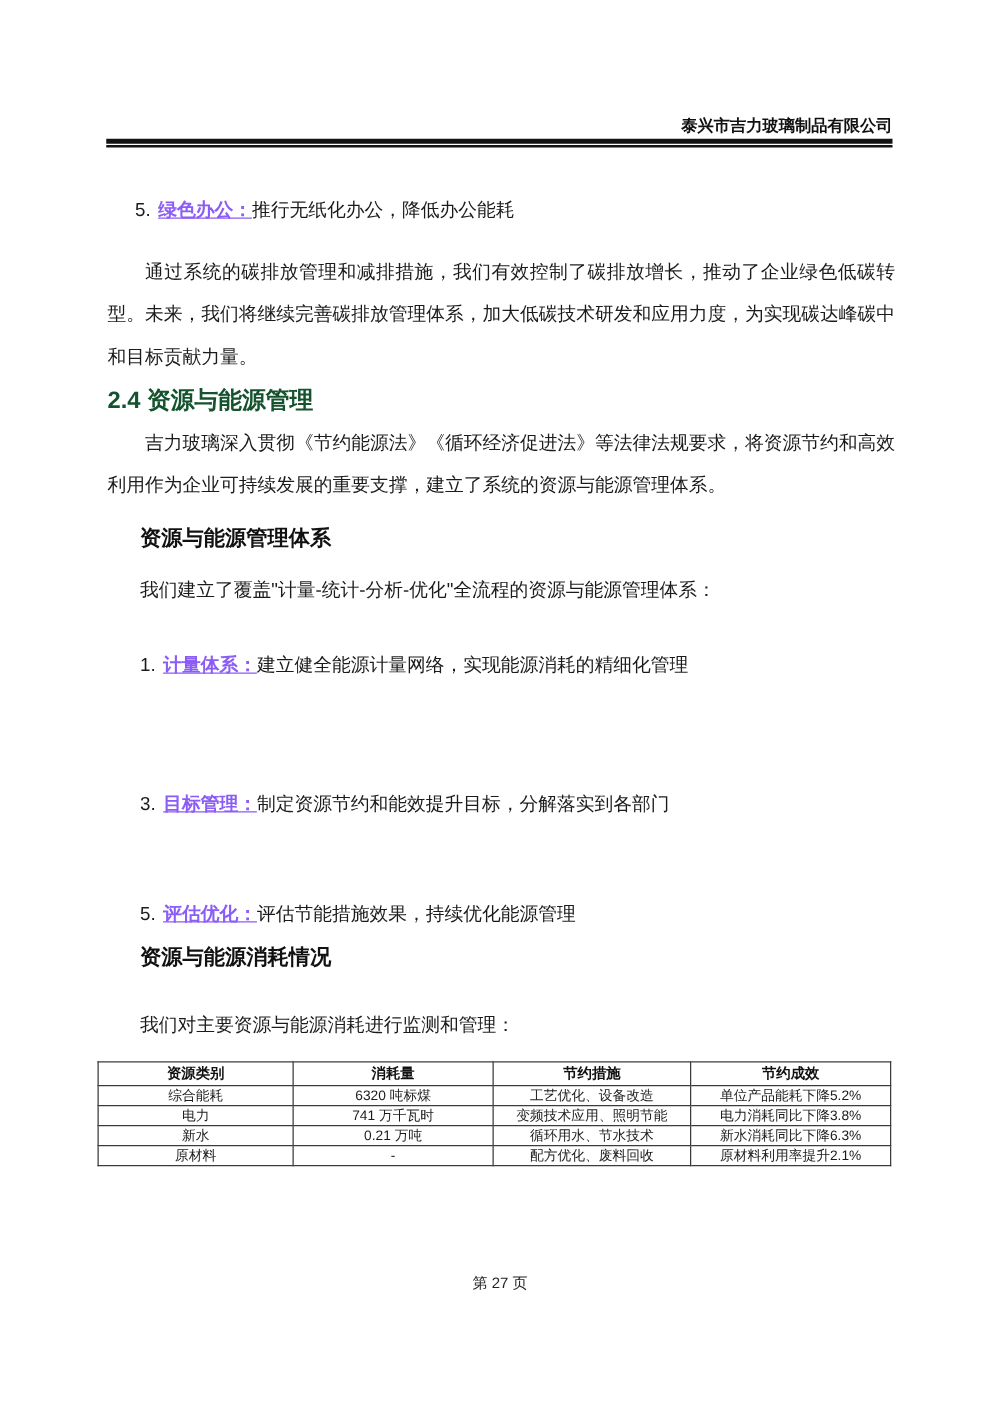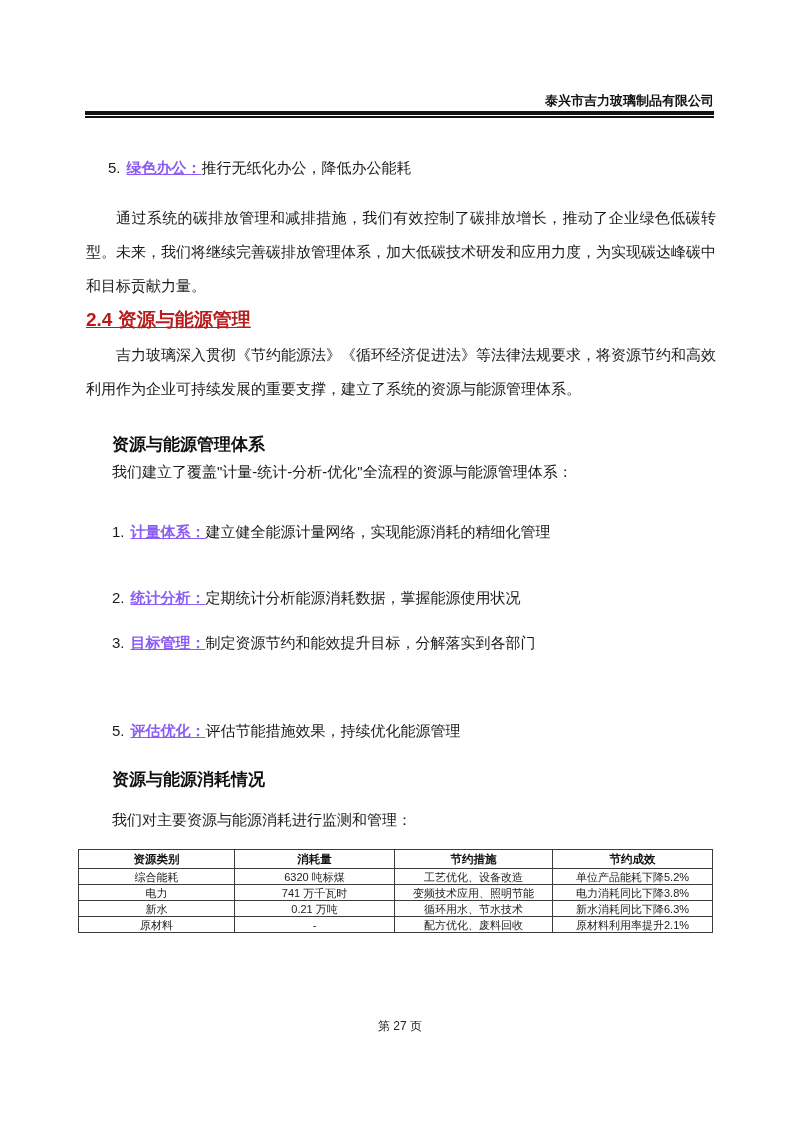--- a/index.html
+++ b/index.html
@@ -34,21 +34,21 @@
   .para{
     left:86px;width:630px;
     text-indent:30px;text-align:justify;
   }
   .section-heading{
     left:86px;
     font-size:19px;font-weight:bold;
   }
   .sub-heading{
     left:112px;
-    font-size:17px;font-weight:bold;color:#111;margin-top:14px;
+    font-size:17px;font-weight:bold;color:#111;
   }
   .plain-line{
     left:112px;
     font-size:15px;color:#1b1b1b;white-space:nowrap;
   }
   
   table.res{
     left:78px;top:849px;width:634px;
     border-collapse:collapse;
     table-layout:fixed;
@@ -77,33 +77,30 @@
 
   <div class="abs company">泰兴市吉力玻璃制品有限公司</div>
   <div class="abs double-rule"></div>
 
   <div class="abs item" style="left:108px;top:159px;">
     <span class="num">5.</span><b>绿色办公：</b><span>推行无纸化办公，降低办公能耗</span>
   </div>
 
   <div class="abs body-txt para" style="top:201px;">通过系统的碳排放管理和减排措施，我们有效控制了碳排放增长，推动了企业绿色低碳转型。未来，我们将继续完善碳排放管理体系，加大低碳技术研发和应用力度，为实现碳达峰碳中和目标贡献力量。</div>
 
-  <div class="abs section-heading" style="top:307px;color:#b91c1c;text-decoration:underline;">2.4 资源与能源管理</div>
+  <div class="abs section-heading" style="top:307px;color:#14532d;">2.4 资源与能源管理</div>
 
   <div class="abs body-txt para" style="top:338px;">吉力玻璃深入贯彻《节约能源法》《循环经济促进法》等法律法规要求，将资源节约和高效利用作为企业可持续发展的重要支撑，建立了系统的资源与能源管理体系。</div>
 
   <div class="abs sub-heading" style="top:419px;">资源与能源管理体系</div>
 
   <div class="abs plain-line" style="top:463px;">我们建立了覆盖"计量-统计-分析-优化"全流程的资源与能源管理体系：</div>
 
   <div class="abs item" style="left:112px;top:523px;">
     <span class="num">1.</span><b>计量体系：</b><span>建立健全能源计量网络，实现能源消耗的精细化管理</span>
-  </div>
-  <div class="abs item" style="left:112px;top:589px;">
-    <span class="num">2.</span><b>统计分析：</b><span>定期统计分析能源消耗数据，掌握能源使用状况</span>
   </div>
   <div class="abs item" style="left:112px;top:634px;text-align:center;">
     <span class="num">3.</span><b>目标管理：</b><span>制定资源节约和能效提升目标，分解落实到各部门</span>
   </div>
   <div class="abs item" style="left:112px;top:722px;">
     <span class="num">5.</span><b>评估优化：</b><span>评估节能措施效果，持续优化能源管理</span>
   </div>
 
   <div class="abs sub-heading" style="top:754px;">资源与能源消耗情况</div>
 

